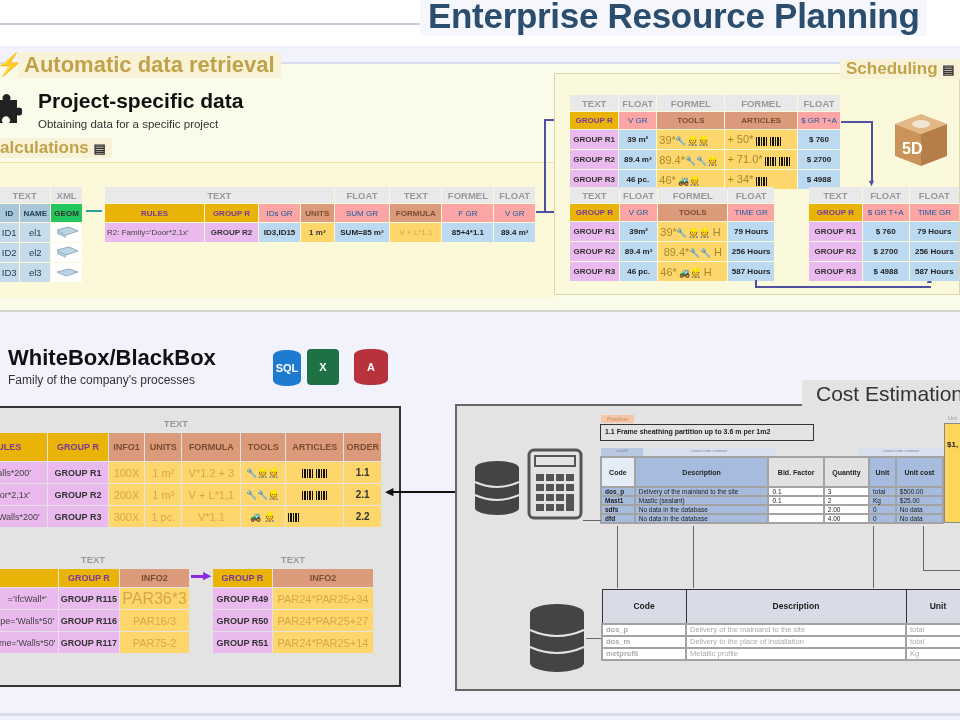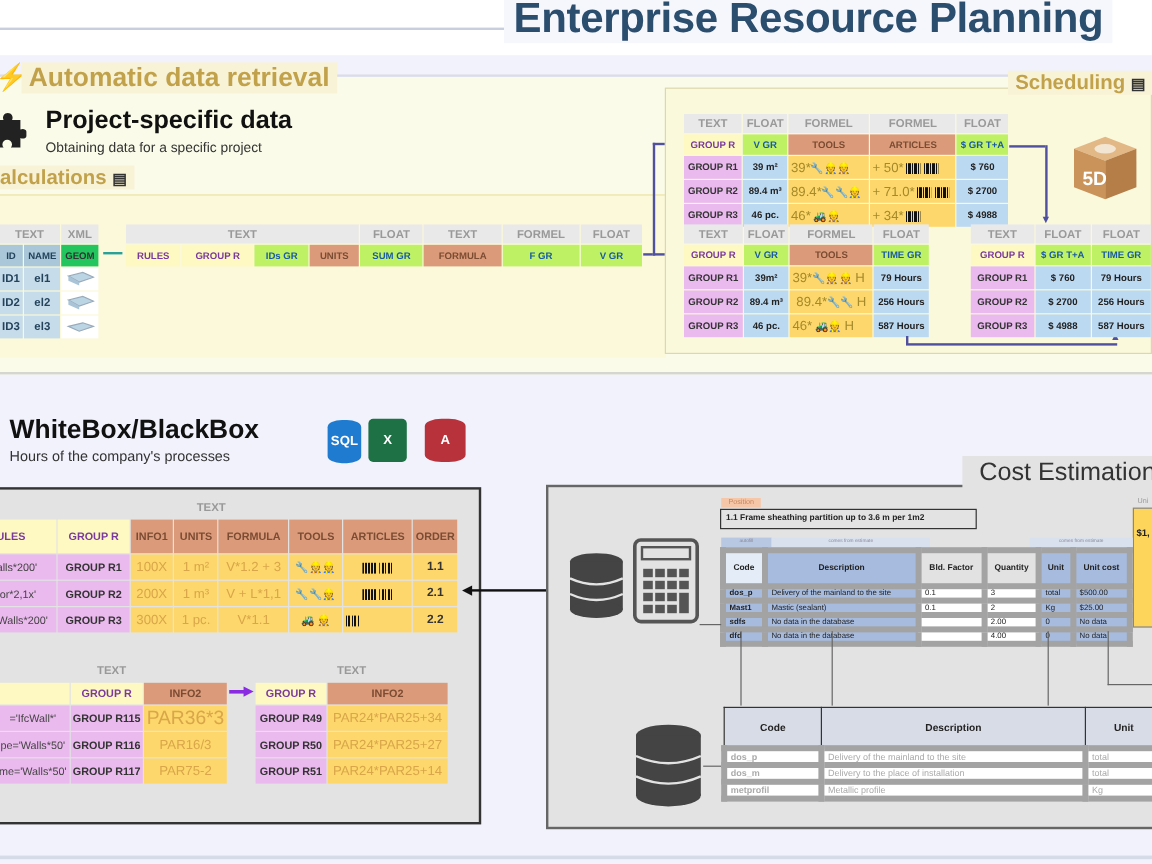--- a/index.html
+++ b/index.html
@@ -12,40 +12,40 @@
 .hdr-yellow{position:absolute;font-weight:bold;color:#c1a24b;background:#f8f3d7;padding:0 6px;white-space:nowrap}
 .ico-bolt{color:#f2b32b}
 .puzzle{position:absolute;left:-6px;top:94px;width:28px;height:30px}
 .h-big{position:absolute;font-weight:bold;color:#111;white-space:nowrap}
 .h-sub{position:absolute;font-size:11.5px;color:#333;white-space:nowrap}
 .calc-strip{position:absolute;left:0;top:162px;width:555px;height:136px;background:#fbf9d9;border-top:1px solid #ece2a6}
 .sched-box{position:absolute;left:554px;top:73px;width:406px;height:222px;background:#fbf9dc;border:1px solid #ddd7b0}
 table.g{border-collapse:separate;border-spacing:1px;position:absolute;font-size:8px;text-align:center}
 table.g td{padding:0 2px;white-space:nowrap}
 .t{color:#999;font-size:9.5px;background:#e9e9e9;font-weight:bold}
-.pur{background:#fef9c3;color:#7a3a9c;font-weight:bold}
-.blu{background:#bef264;color:#1a5aa3;font-weight:bold}
+.pur{background:#eab308;color:#7a3a9c;font-weight:bold}
+.blu{background:#fca5a5;color:#1a5aa3;font-weight:normal}
 .org{background:#db9b7b;color:#7b4c32;font-weight:bold}
 .pink{background:#eab9ee;color:#444}
 .pinkb{background:#eab9ee;color:#333;font-weight:bold}
 .lb{background:#bcd9f2;color:#222;font-weight:bold}
 .ye{background:#fdd76b;color:#333}
 .yeb{background:#fdd76b;color:#333;font-weight:bold}
 .ye-light{background:#fdd76b;color:#d9a64a}
 .lbl{background:#a9c7d9;color:#23425b;font-weight:bold}
-.lb2{background:#c6dcea;color:#23425b;font-weight:bold}
+.lb2{background:#c6dcea;color:#23425b;font-weight:normal}
 .wh{background:#22c55e;color:#333;font-weight:bold}
 .big{font-size:11px;font-weight:normal;color:#a58a2b}
 .bar{display:inline-block;width:12px;height:9px;background:repeating-linear-gradient(90deg,#111 0 1px,#fdd76b 1px 2px,#111 2px 3px,#111 3px 4px,#fdd76b 4px 5px);vertical-align:middle}
 .logo{position:absolute;width:28px;height:36px;border-radius:4px;color:#fff;font-weight:bold;font-size:11px;text-align:center;line-height:36px}
 .wb-box{position:absolute;left:-4px;top:406px;width:405px;height:281px;background:#e3e3e3;border:2px solid #333}
 .ce-box{position:absolute;left:455px;top:404px;width:510px;height:287px;background:#e3e3e3;border:2px solid #666}
 .ce-title{position:absolute;left:802px;top:380px;background:#e3e3e3;padding:2px 14px;font-size:21px;color:#333;white-space:nowrap}
 .ce-table{position:absolute;border-collapse:collapse;font-size:6.5px}
-.ce-table td{border:5px solid #a3a3a3;padding:0 3px;white-space:nowrap}
+.ce-table td{border:2px solid #a3a3a3;padding:0 3px;white-space:nowrap}
 .arrowline{position:absolute;background:#5050a0}
 .footline{position:absolute;left:0;top:713px;width:960px;height:3px;background:#d5dbe7}
 .cube{position:absolute;left:893px;top:112px;width:56px;height:58px}
 .icon-tool{color:#444;font-size:9px}
 </style>
 </head>
 <body>
 
 <div id="title-bar">
   <div class="rule"></div>
@@ -118,20 +118,30 @@
   <tr style="height:18px">
     <td class="pur">RULES</td>
     <td class="pur">GROUP R</td>
     <td class="blu">IDs GR</td>
     <td class="org">UNITS</td>
     <td class="blu">SUM GR</td>
     <td class="org">FORMULA</td>
     <td class="blu">F GR</td>
     <td class="blu">V GR</td>
   </tr>
+  <tr style="height:19px">
+    <td class="pink" style="text-align:left">R2: Family='Door*2,1x'</td>
+        <td class="pinkb">GROUP R2</td>
+        <td class="lb">ID3,ID15</td>
+        <td class="yeb">1 m³</td>
+        <td class="lb">SUM=85 m³</td>
+        <td class="ye-light">V + L*1.1</td>
+        <td class="lb">85+4*1.1</td>
+        <td class="lb">89.4 m³</td>
+  </tr>
 </tbody>
   </table>
 
 <div class="arrowline" style="left:536px;top:211px;width:8px;height:2px"></div>
 <div class="arrowline" style="left:544px;top:119px;width:2px;height:94px"></div>
 <div class="arrowline" style="left:544px;top:119px;width:24px;height:2px"></div>
 <div class="arrowline" style="left:544px;top:211px;width:24px;height:2px"></div>
 
 <div class="sched-box"></div>
 <div class="hdr-yellow" style="left:840px;top:59px;font-size:17px">
@@ -253,21 +263,21 @@
       </tr>
   <tr style="height:19px">
         <td class="pinkb">GROUP R3</td>
         <td class="lb">$ 4988</td>
         <td class="lb">587 Hours</td>
       </tr>
 </tbody>
   </table>
 
 <div class="h-big" style="left:8px;top:345px;font-size:22px">WhiteBox/BlackBox</div>
-<div class="h-sub" style="left:8px;top:373px;font-size:12px">Hours of the company's processes</div>
+<div class="h-sub" style="left:8px;top:373px;font-size:12px">Family of the company's processes</div>
 <div class="logo" style="left:273px;top:350px;background:#1f7bd0;border-radius:12px/6px">SQL</div>
 <div class="logo" style="left:307px;top:349px;background:#1e7145;width:32px">X</div>
 <div class="logo" style="left:354px;top:349px;background:#b7323a;border-radius:14px/6px;width:34px">A</div>
 
 <div class="wb-box"></div>
 <table class="g" style="left:-30px;top:413px;width:412px;font-size:9px">
   <tbody>
       <tr style="height:18px">
         <td colspan="8" class="t" style="background:#e3e3e3">TEXT</td>
       </tr>

